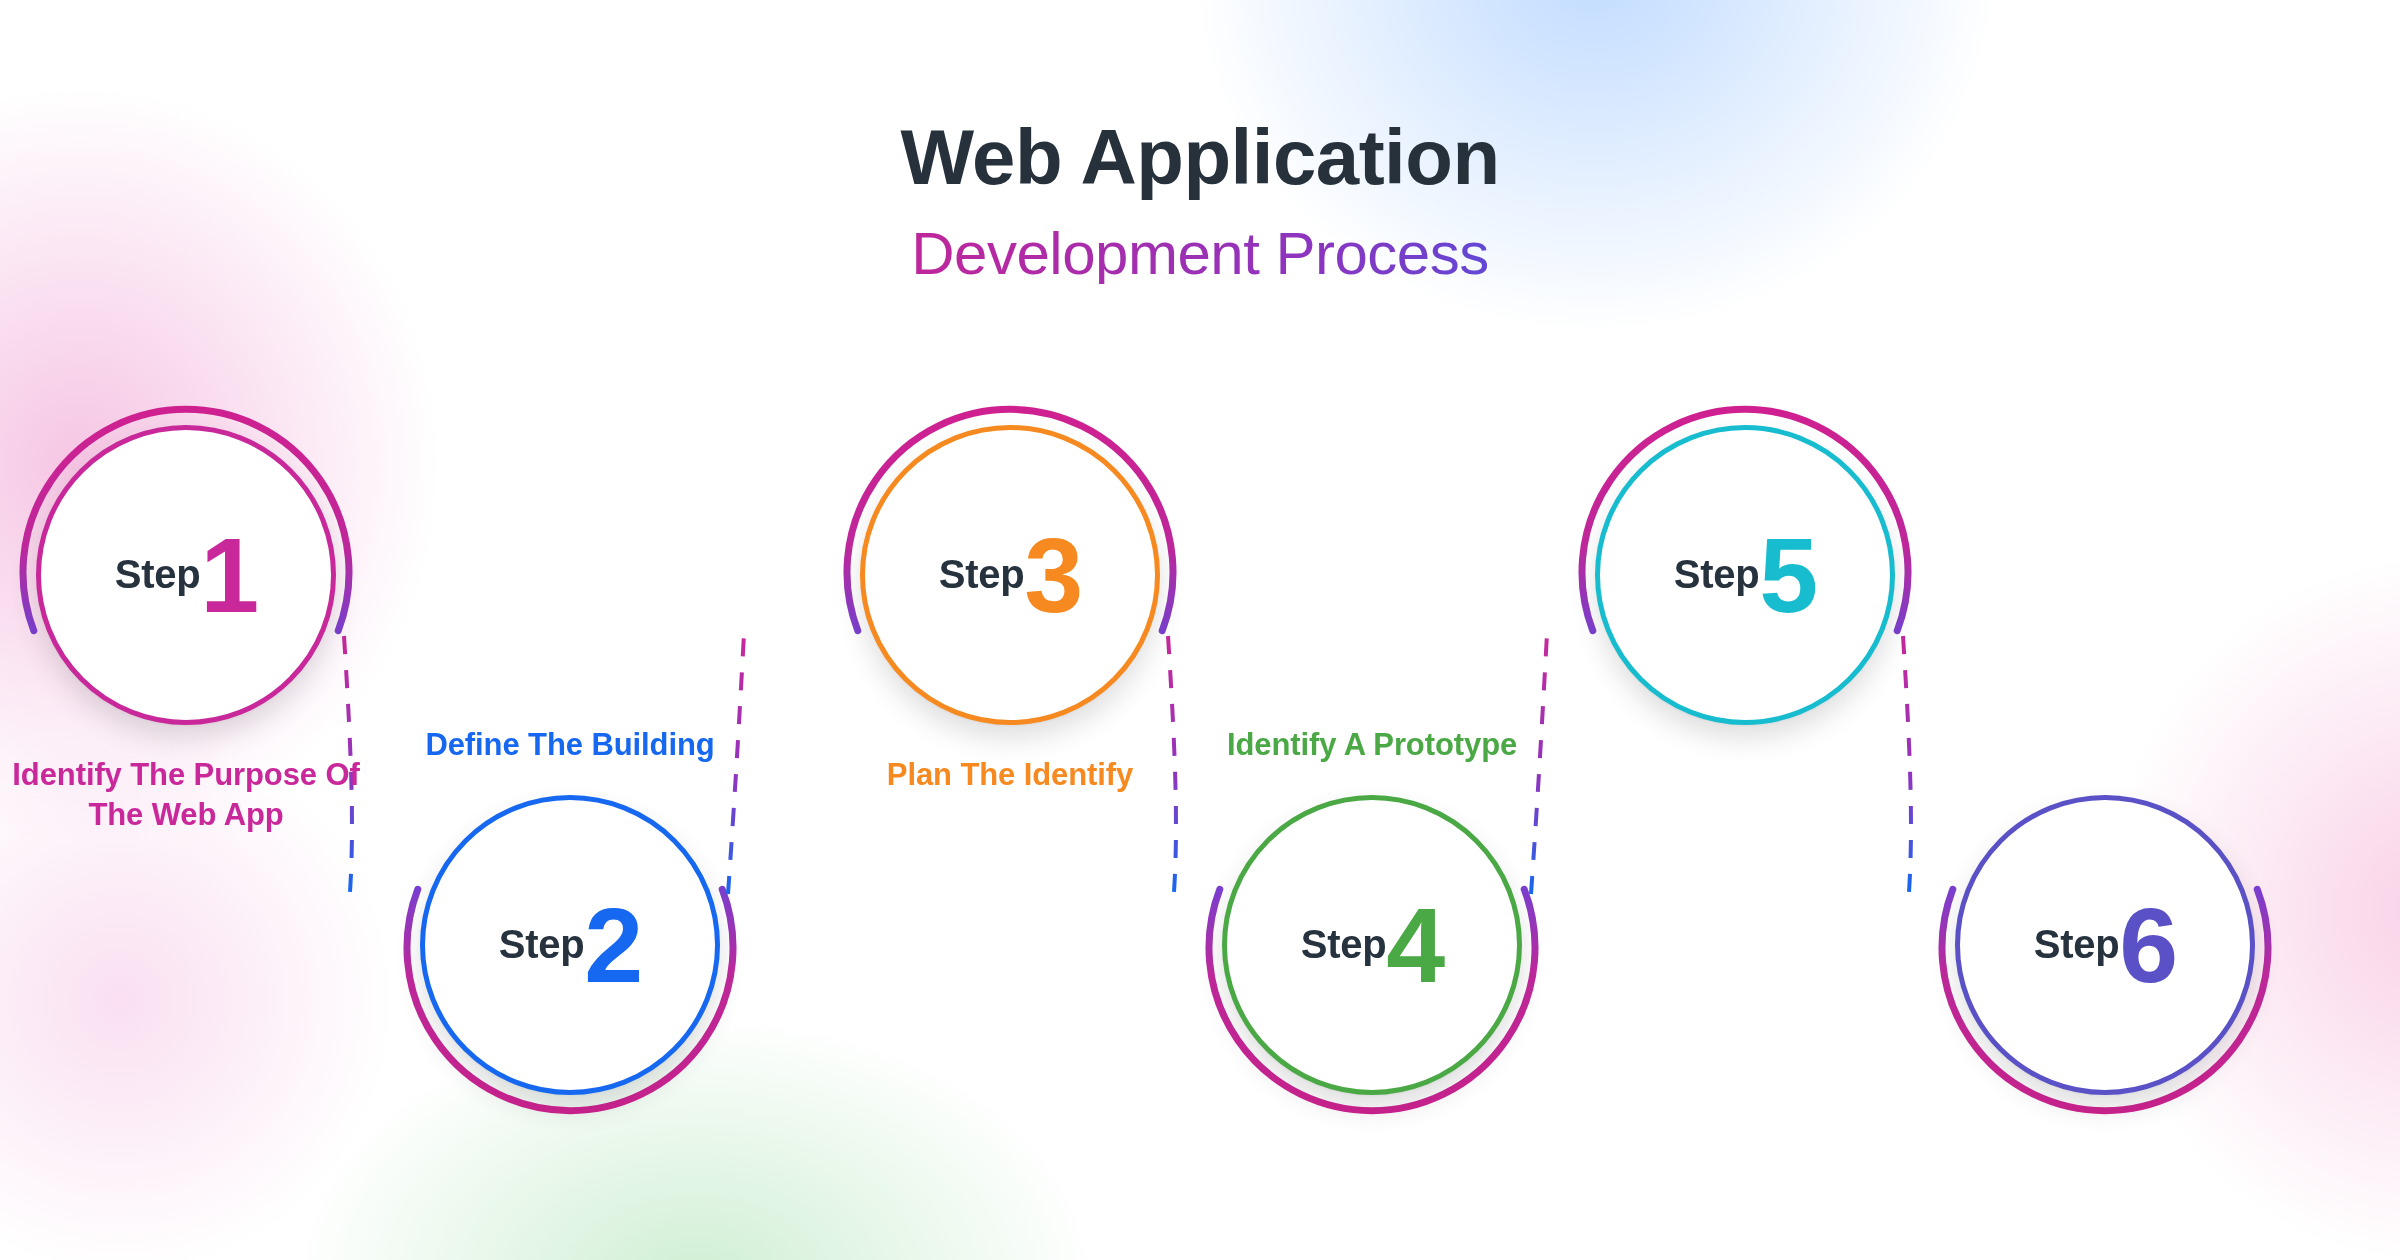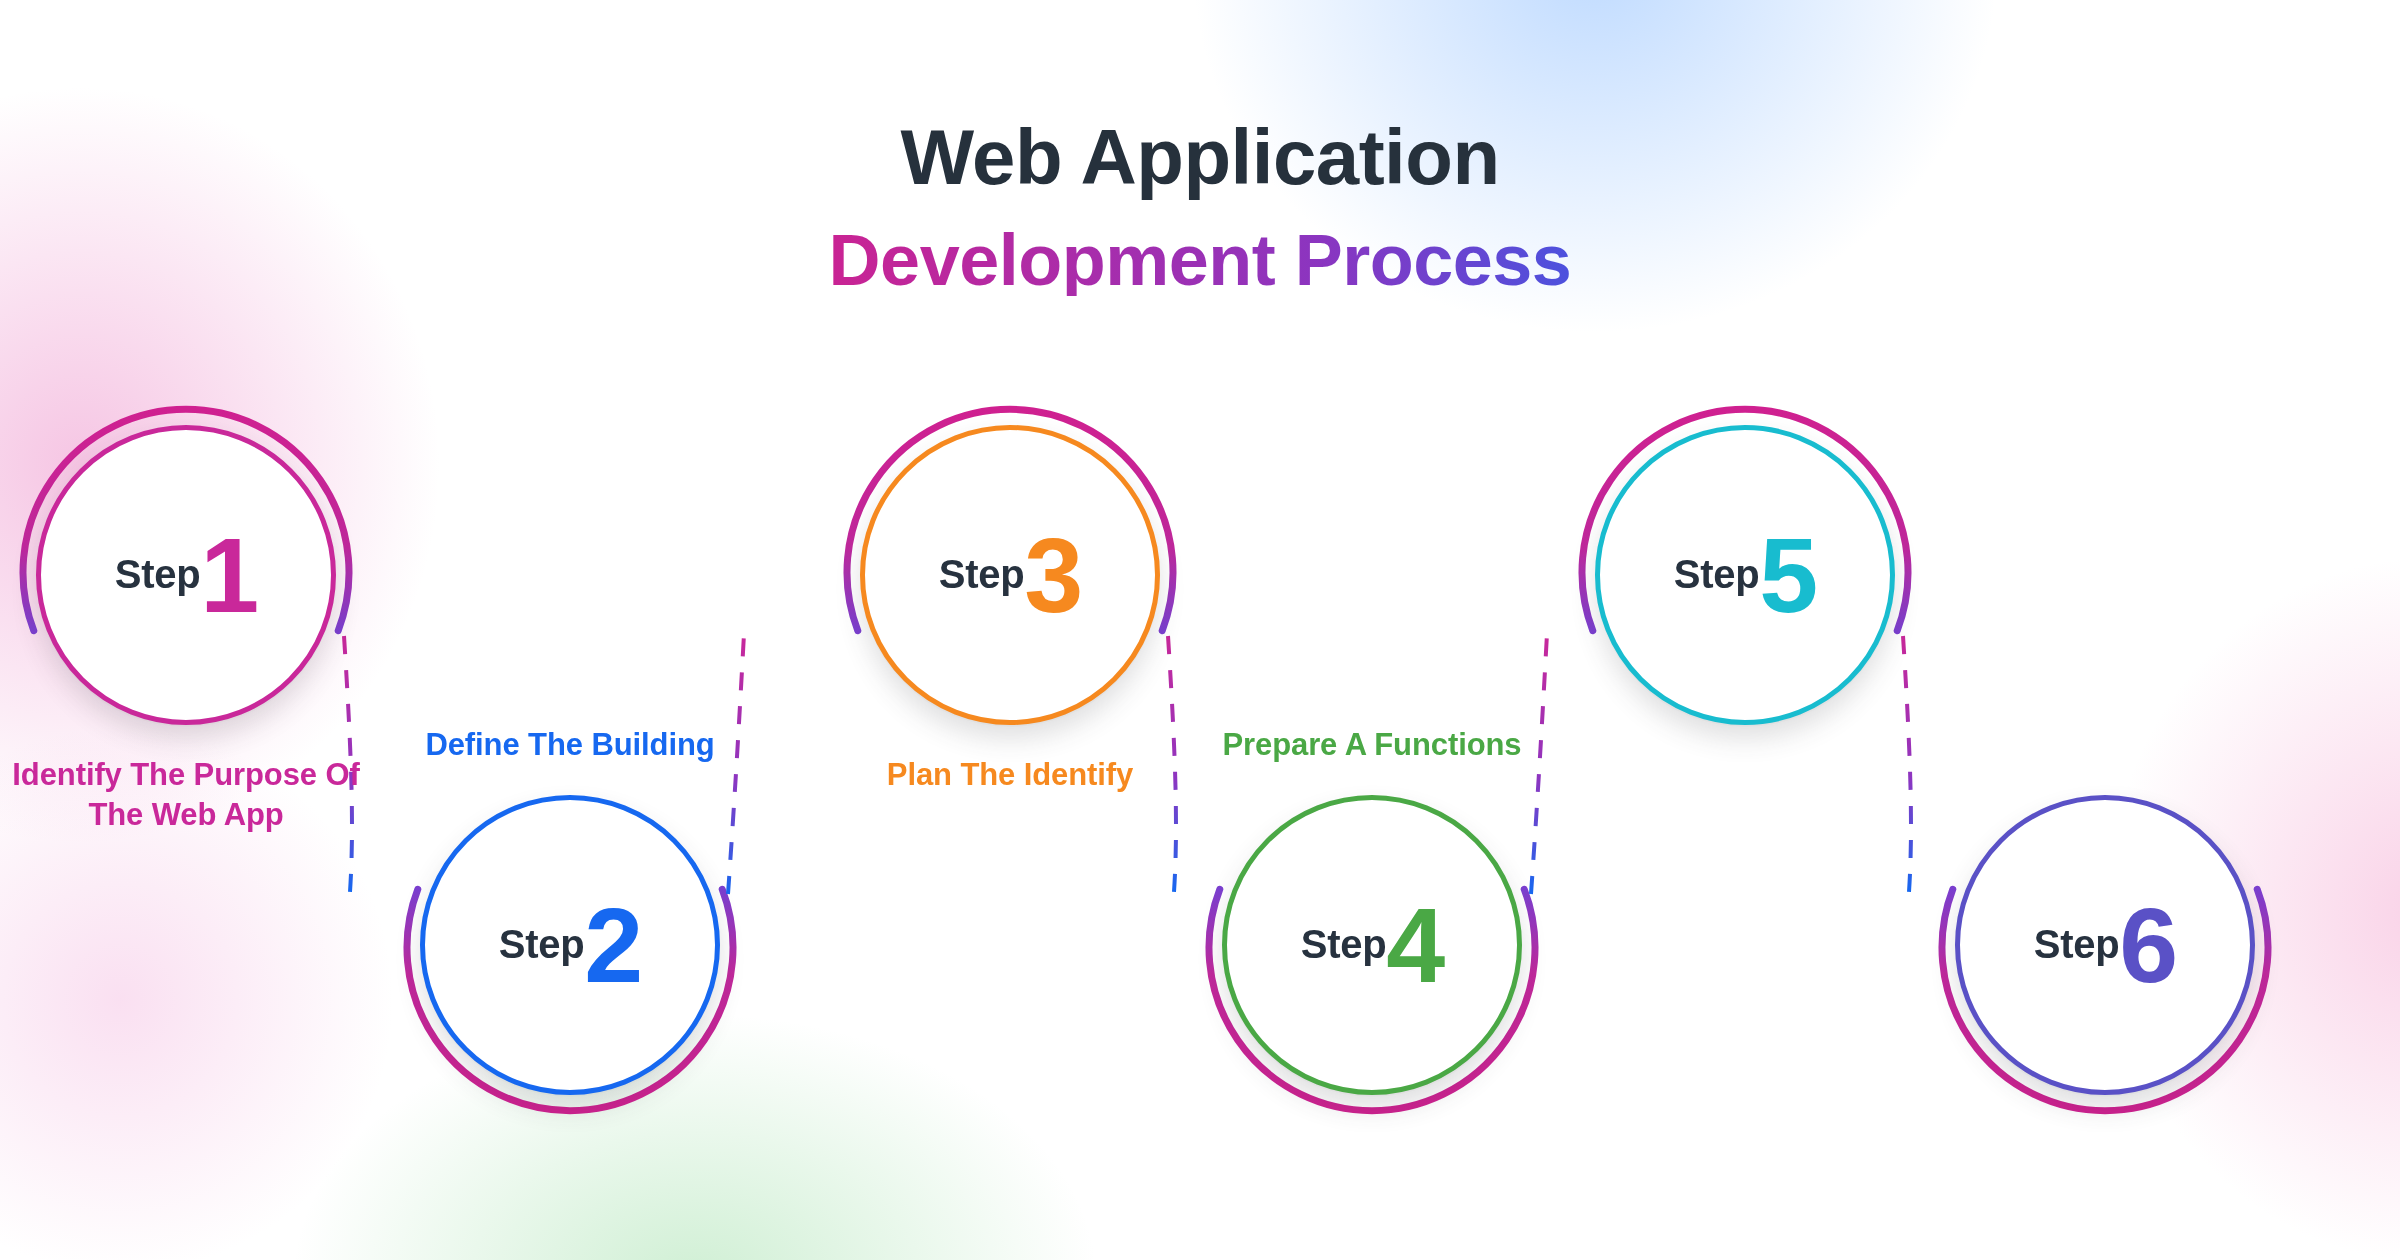--- a/index.html
+++ b/index.html
@@ -57,22 +57,22 @@
   .heading-line1 {
     display: block;
     font-size: 78px;
     font-weight: 700;
     letter-spacing: -0.5px;
     color: #26313c;
   }
   .heading-line2 {
     display: block;
     margin-top: 28px;
-    font-size: 72px;
-    font-weight: 700;
+    font-size: 60px;
+    font-weight: 400;
     letter-spacing: -0.5px;
     background: linear-gradient(90deg, #cf2090 0%, #cb2392 34%, #8b35c0 55%, #2563f0 72%, #1569f3 100%);
     -webkit-background-clip: text;
     background-clip: text;
     color: transparent;
     -webkit-text-fill-color: transparent;
   }
 
   
   #connectors {
@@ -243,21 +243,21 @@
       <div class="step-num">3</div>
     </div>
     <div class="step-label label-below">Plan The Identify</div>
   </div>
 
   <div class="step" id="step4">
     <div class="step-disc">
       <div class="step-word">Step</div>
       <div class="step-num">4</div>
     </div>
-    <div class="step-label label-above">Prepare A Functions</div>
+    <div class="step-label label-above">Identify A Prototype</div>
   </div>
 
   <div class="step" id="step5">
     <div class="step-disc">
       <div class="step-word">Step</div>
       <div class="step-num">5</div>
     </div>
   </div>
 
   <div class="step" id="step6">

